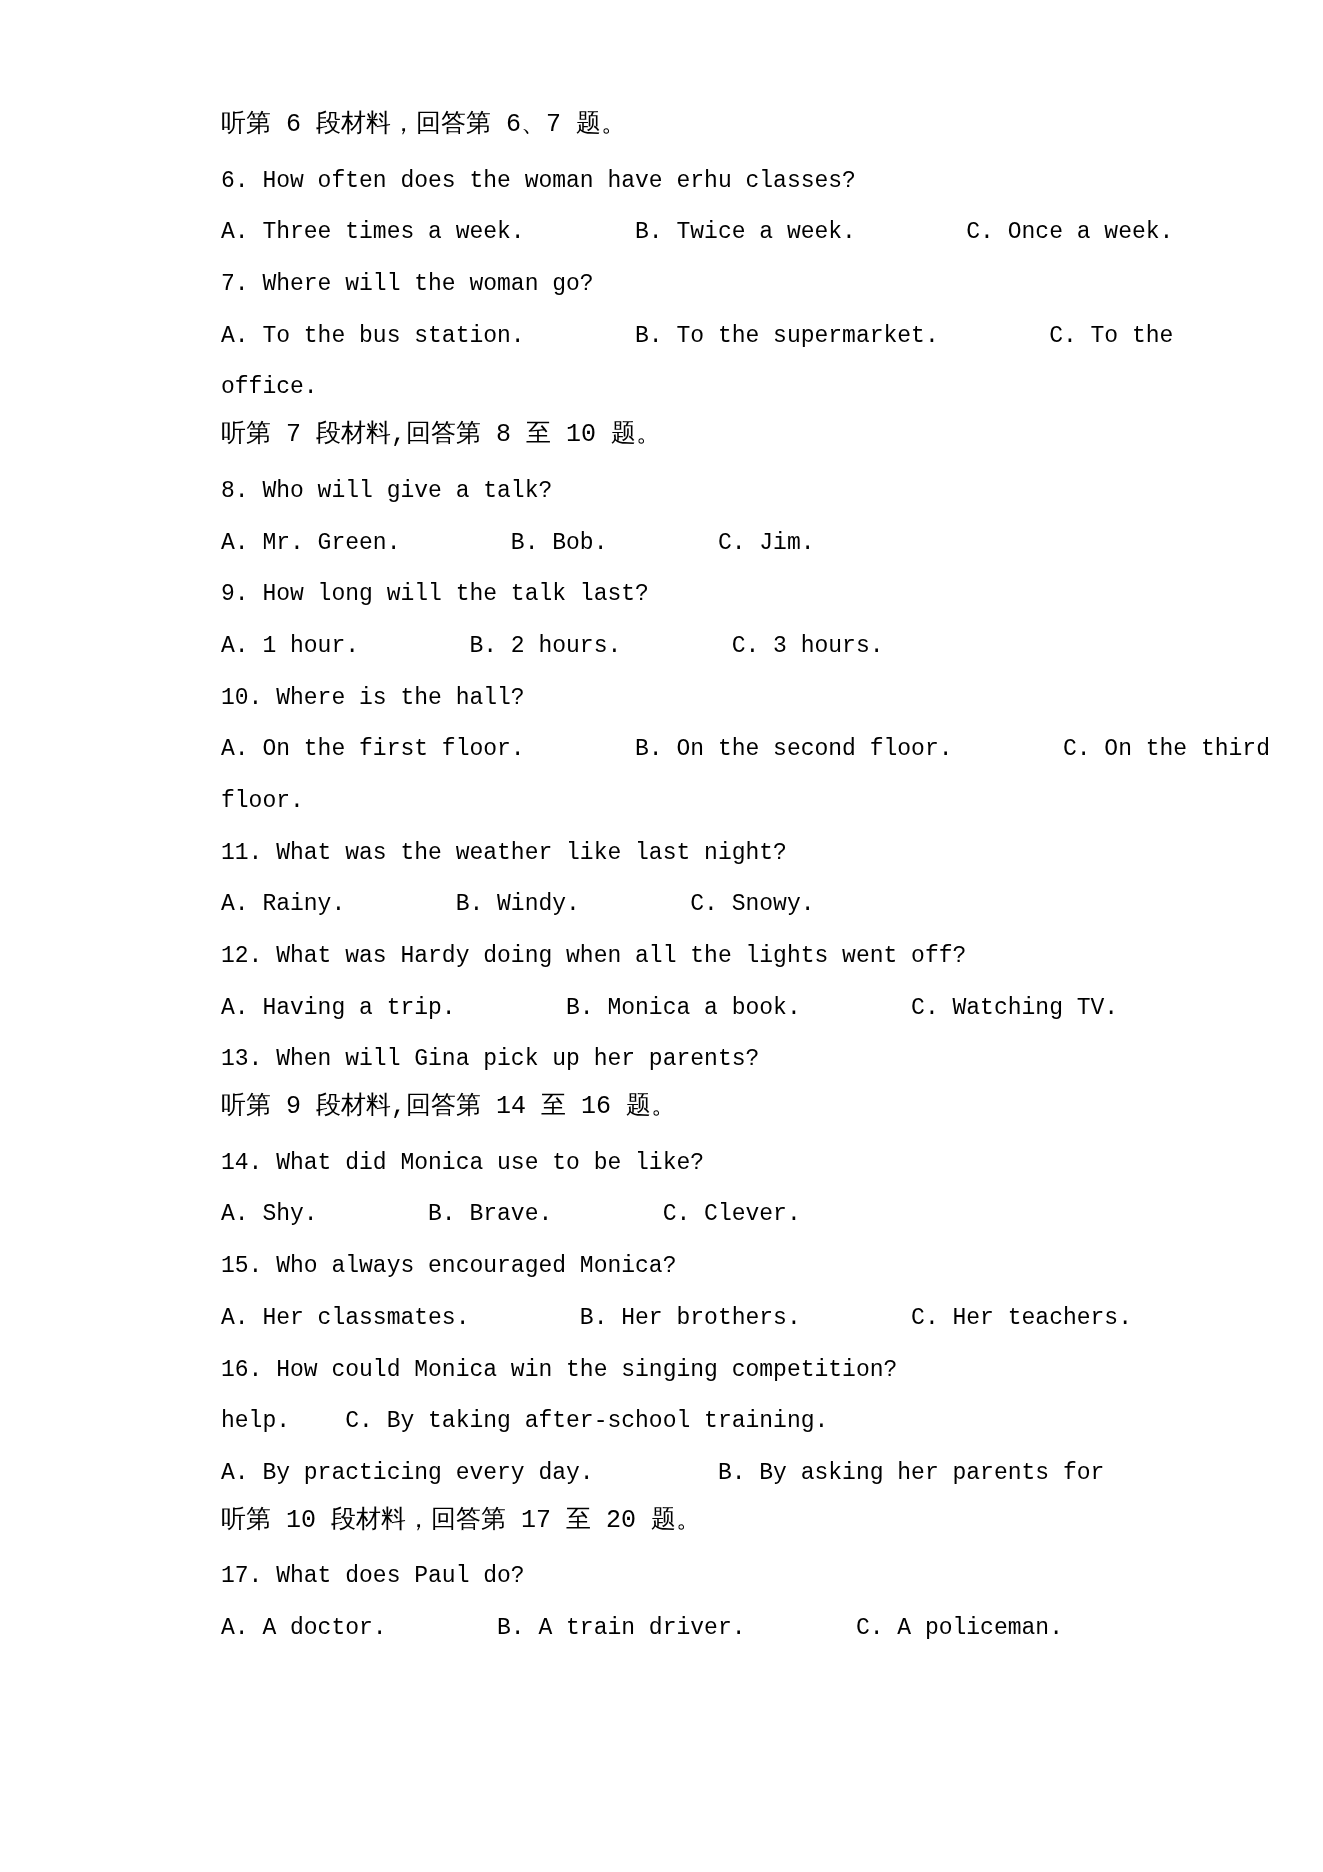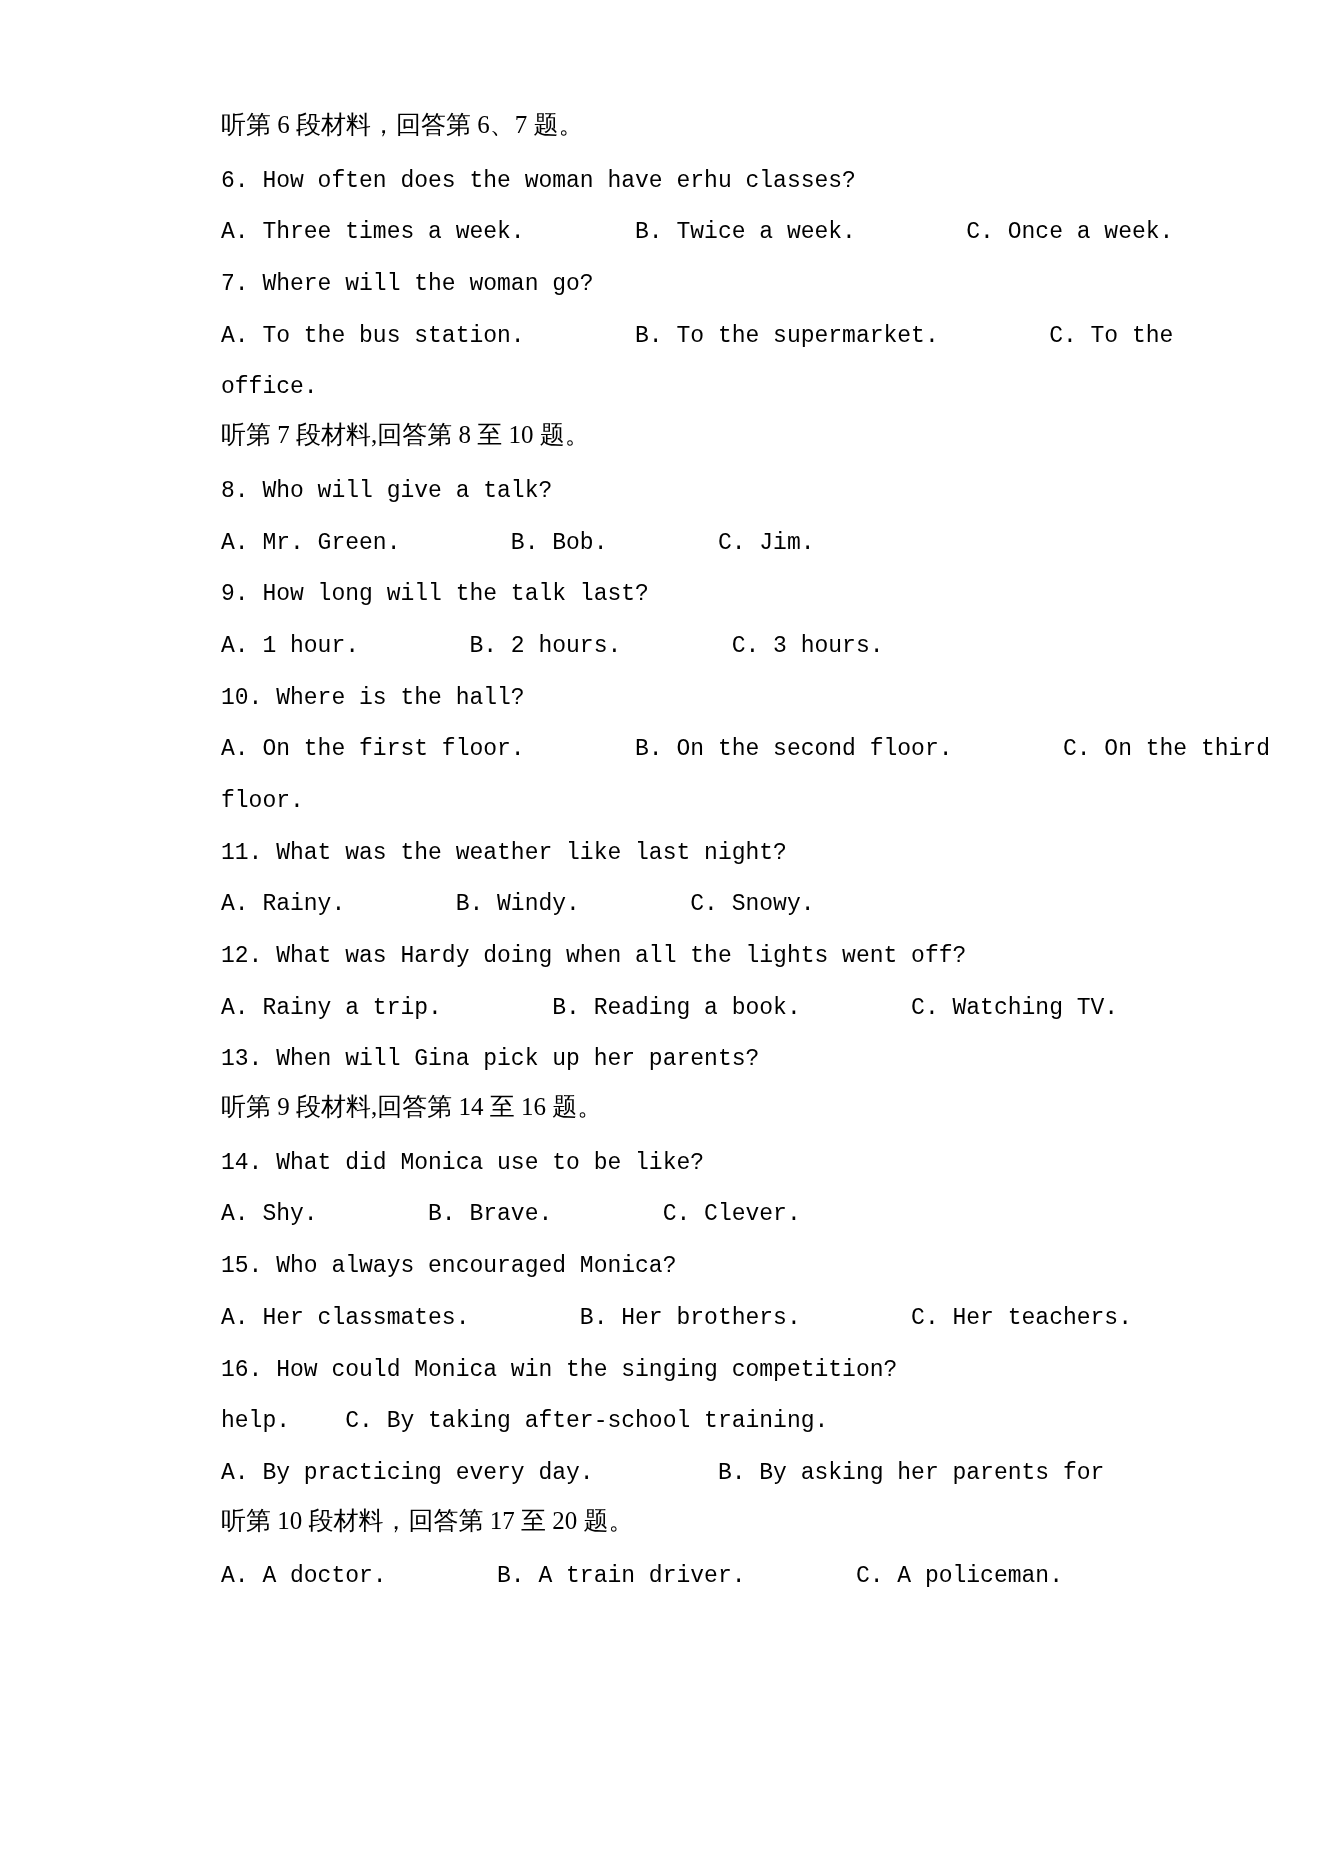--- a/index.html
+++ b/index.html
@@ -22,21 +22,21 @@
   }
   .doc-line {
     height: 51.7px;
     white-space: pre;
     font-family: "Liberation Mono", "DejaVu Sans Mono", monospace;
     font-size: 23px;
     line-height: 24px;
     letter-spacing: 0;
   }
   .doc-line.cn {
-    font-family: Liberation Serif, serif;
+    font-family: Liberation Mono, monospace;
     font-size: 25px;
     line-height: 28px;
     position: relative;
     top: -6px;
   }
 </style>
 </head>
 <body>
 
 <div class="doc-page">
@@ -51,26 +51,27 @@
       <div class="doc-line en">8. Who will give a talk?</div>
       <div class="doc-line en">A. Mr. Green.        B. Bob.        C. Jim.</div>
       <div class="doc-line en">9. How long will the talk last?</div>
       <div class="doc-line en">A. 1 hour.        B. 2 hours.        C. 3 hours.</div>
       <div class="doc-line en">10. Where is the hall?</div>
       <div class="doc-line en">A. On the first floor.        B. On the second floor.        C. On the third</div>
       <div class="doc-line en">floor.</div>
       <div class="doc-line en">11. What was the weather like last night?</div>
       <div class="doc-line en">A. Rainy.        B. Windy.        C. Snowy.</div>
       <div class="doc-line en">12. What was Hardy doing when all the lights went off?</div>
-      <div class="doc-line en">A. Rainy a trip.        B. Reading a book.        C. Watching TV.</div>
+      <div class="doc-line en">A. Having a trip.        B. Monica a book.        C. Watching TV.</div>
       <div class="doc-line en">13. When will Gina pick up her parents?</div>
       <div class="doc-line cn">听第 9 段材料,回答第 14 至 16 题。</div>
       <div class="doc-line en">14. What did Monica use to be like?</div>
       <div class="doc-line en">A. Shy.        B. Brave.        C. Clever.</div>
       <div class="doc-line en">15. Who always encouraged Monica?</div>
       <div class="doc-line en">A. Her classmates.        B. Her brothers.        C. Her teachers.</div>
       <div class="doc-line en">16. How could Monica win the singing competition?</div>
       <div class="doc-line en">help.    C. By taking after-school training.</div>
       <div class="doc-line en">A. By practicing every day.         B. By asking her parents for</div>
       <div class="doc-line cn">听第 10 段材料，回答第 17 至 20 题。</div>
+      <div class="doc-line en">17. What does Paul do?</div>
       <div class="doc-line en">A. A doctor.        B. A train driver.        C. A policeman.</div>
     </div>
 </div>
 
 </body></html>

